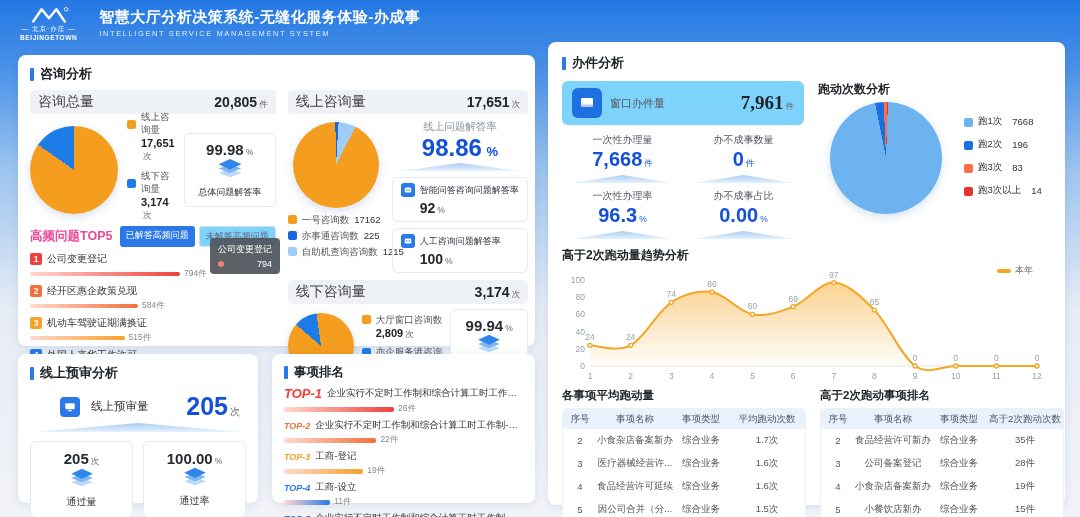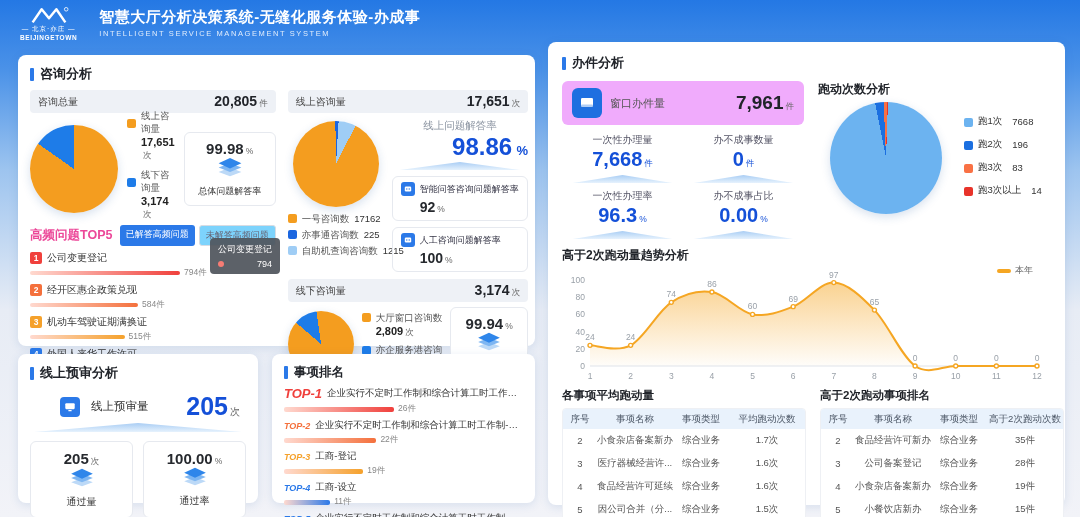--- a/index.html
+++ b/index.html
@@ -21,21 +21,21 @@
   .card { position:absolute; background:#fff; border-radius:8px; box-shadow:0 2px 10px rgba(40,90,160,.13); padding:10px 12px; }
   #card-consult { left:18px; top:55px; width:517px; height:291px; }
   #card-preview { left:18px; top:354px; width:240px; height:149px; }
   #card-ranking { left:272px; top:354px; width:263px; height:149px; }
   #card-case { left:548px; top:42px; width:517px; height:463px; padding:12px 14px; }
 
   .sec-title { display:flex; align-items:center; font-size:13px; font-weight:bold; color:#21242a; }
   .sec-title::before { content:""; width:4px; height:13px; background:#2b79e8; border-radius:1px; margin-right:6px; }
 
   .hdr-bar { background:#eef1f6; border-radius:4px; padding:3px 8px; display:flex; align-items:center; justify-content:space-between; margin-top:7px; }
-  .hdr-bar .lbl { font-size:10px; color:#444; }
+  .hdr-bar .lbl { font-size:14px; color:#444; }
   .big-num { font-size:14px; font-weight:bold; color:#21242a; }
   .unit { font-size:8.5px; font-weight:normal; color:#666; margin-left:2px; }
 
   .pie { border-radius:50%; box-shadow:0 3px 10px rgba(31,90,160,.18); }
 
   .legend-item { display:flex; align-items:flex-start; font-size:9.5px; color:#555; margin-bottom:3px; }
   .legend-sq { width:9px; height:9px; border-radius:2px; margin:1px 5px 0 0; flex:none; }
   .legend-val { font-weight:bold; color:#222; font-size:11px; }
 
   .rate-card { border:1px solid #e6e9ef; border-radius:6px; text-align:center; padding:7px 4px; background:#fff; }
@@ -64,21 +64,21 @@
 
   .blue-big { color:#1450d8; font-weight:bold; }
 
   .mini-box { border:1px solid #e6e9ef; border-radius:6px; padding:5px 8px; margin-top:6px; }
   .mini-head { display:flex; align-items:center; font-size:9px; color:#334; white-space:nowrap; }
   .mini-icn { width:14px; height:14px; border-radius:3px; background:#2b79e8; margin-right:5px; flex:none;
               display:flex; align-items:center; justify-content:center; }
   .mini-val { font-size:14px; font-weight:bold; color:#26292e; margin:3px 0 0 19px; }
 
   
-  .win-box { background:#f0abfc; border-radius:6px; display:flex; align-items:center; padding:7px 10px; margin-top:9px; }
+  .win-box { background:#7dd3fc; border-radius:6px; display:flex; align-items:center; padding:7px 10px; margin-top:9px;font-family:Liberation Serif, serif; }
   .win-icn { width:30px; height:30px; border-radius:6px; background:#1e6fe0; display:flex; align-items:center; justify-content:center; margin-right:8px; flex:none; }
   .stat { text-align:center; padding-top:6px; position:relative; }
   .stat-lbl { font-size:10px; color:#556; }
   .stat-val { font-size:20px; margin-top:1px; }
   .stat .ped { margin:4px auto 0; width:82%; height:8px; }
   .sub-title { font-size:12px; font-weight:bold; color:#21242a; }
 
   .tbl { border:1px solid #eef0f4; border-radius:4px; margin-top:5px; overflow:hidden; height:131px; background:#fff; }
   .tr { display:flex; align-items:center; height:23px; font-size:9.5px; color:#555; }
   .tr.head { background:#e9f2fc; color:#4a5564; height:20px; }
@@ -247,21 +247,21 @@
 
               <div class="legend-item" style="white-space:nowrap;">
                 <i class="legend-sq" style="background: rgb(159, 205, 245);"></i>
                 <span>自助机查询咨询数</span>
                 <span style="margin-left:5px;color:#333;">1215</span>
               </div>
             </div>
         </div>
         <div style="flex:1;">
           <div style="text-align:center;font-size:10.5px;color:#8a93a0;">线上问题解答率</div>
-          <div style="text-align:right;" class="blue-big">
+          <div style="text-align:center;" class="blue-big">
             <span style="font-size:24px;">98.86</span>
             <span style="font-size:13px;">%</span>
           </div>
           <div class="tri" style="width:88%;height:8px;margin:1px auto 0;"></div>
           <div>
 
               <div class="mini-box">
                 <div class="mini-head">
                   <span class="mini-icn">
                     <svg width="8" height="8" viewBox="0 0 10 10">

